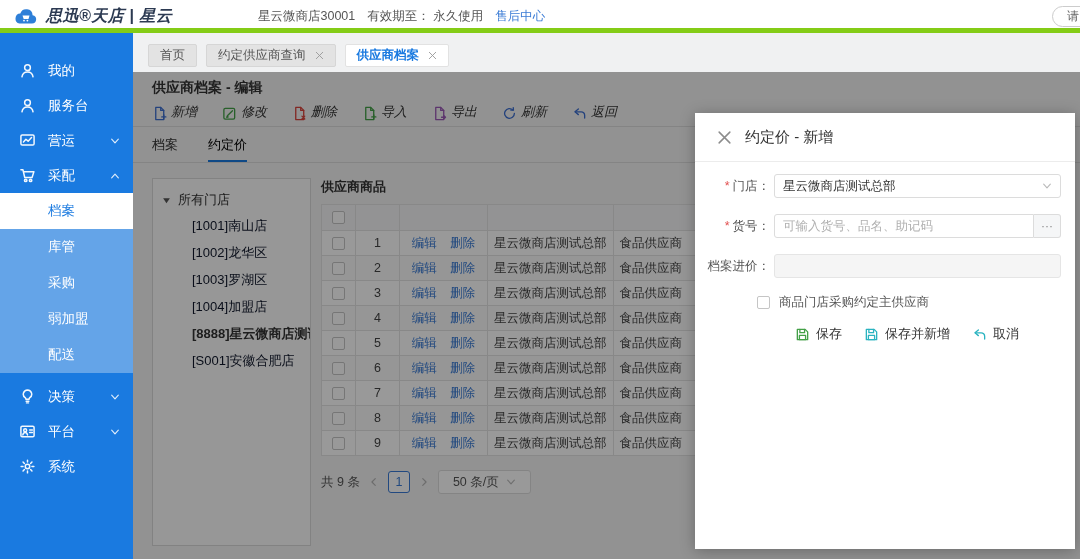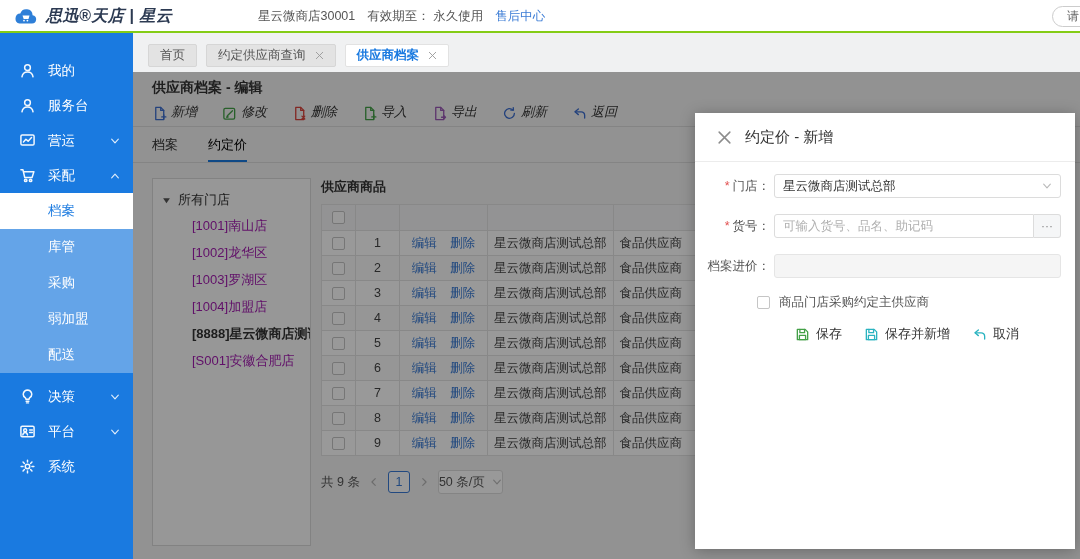--- a/index.html
+++ b/index.html
@@ -1,21 +1,21 @@
 <!DOCTYPE html>
 <html><head>
 <meta charset="utf-8">
 <style>
   * { margin:0; padding:0; box-sizing:border-box; }
   html,body { width:1080px; height:559px; overflow:hidden; }
   body { position:relative; font-family:"Liberation Sans","DejaVu Sans",sans-serif; background:#fff; color:#333; }
   svg { display:block; width:100%; height:100%; }
 
   
-  .topbar { position:absolute; left:0; top:0; right:0; height:33px; background:#fff; border-bottom:2px solid #84cc16; z-index:20; }
+  .topbar { position:absolute; left:0; top:0; right:0; height:33px; background:#fff; border-bottom:5px solid #84cc16; z-index:20; }
   .brand { position:absolute; left:13px; top:0; height:33px; display:flex; align-items:center; gap:7px; }
   .brand .logo { width:26px; height:17px; }
   .brand-text { font-size:16px; font-weight:bold; font-style:italic; color:#2c3a52; letter-spacing:.5px; white-space:nowrap; }
   .store-info { position:absolute; left:258px; top:0; height:33px; display:flex; align-items:center; gap:12px; font-size:12.5px; color:#555; white-space:nowrap; }
   .support-link { color:#3a7bd5; cursor:pointer; }
   .pill { position:absolute; right:-14px; top:6px; height:21px; line-height:19px; border:1px solid #ccc; border-radius:11px; background:#fff; padding:0 14px; font-size:12px; color:#666; }
 
   
   .sidebar { position:absolute; left:0; top:33px; width:133px; bottom:0; background:#1a7ae0; z-index:20; overflow:hidden; }
   .side-top { padding-top:20px; }
@@ -42,37 +42,37 @@
   .tool-btn .icon { width:15px; height:15px; }
   .subtabs { display:flex; gap:30px; height:36px; padding-left:19px; border-bottom:1px solid #dcdcdc; }
   .subtab { position:relative; font-size:13px; color:#333; line-height:36px; cursor:pointer; }
   .subtab.active { color:#000000; }
   .subtab.active::after { content:""; position:absolute; left:0; right:0; bottom:0; height:2px; background:#1a7ae0; }
 
   .body-area { display:flex; margin:15px 0 0 19px; }
   .tree-panel { width:159px; height:368px; border:1px solid #d9d9d9; background:#fcfcfc; padding:9px 0 0 9px; overflow:hidden; white-space:nowrap; flex-shrink:0; }
   .tree-root { display:flex; align-items:center; gap:7px; height:24px; font-size:13px; color:#333; cursor:pointer; }
   .tree-root .caret { width:9px; height:9px; color:#555; flex-shrink:0; }
-  .tree-item { padding-left:30px; height:27px; line-height:27px; font-size:13px; color:#a21caf; cursor:pointer; }
+  .tree-item { padding-left:30px; height:27px; line-height:27px; font-size:13px; color:#0f172a; cursor:pointer; }
   .tree-item.bold { font-weight:bold; color:#333; }
 
   .table-section { margin-left:10px; width:560px; }
   .table-title { height:20px; margin-bottom:6px; font-size:13px; font-weight:bold; color:#333; }
   table { border-collapse:collapse; background:#fff; font-size:12.5px; color:#444; table-layout:fixed; }
   th,td { border:1px solid #e3e3e3; height:25px; padding:0 6px; white-space:nowrap; overflow:hidden; }
   th { background:#f5f6f7; font-weight:bold; color:#333; text-align:center; height:26px; }
   td.center { text-align:center; }
   tbody tr:nth-child(even) td { background:#fafafa; }
   .chk { width:13px; height:13px; border:1px solid #c5c5c5; border-radius:2px; background:#fff; margin:0 auto; cursor:pointer; }
   .link { color:#3a7bd5; cursor:pointer; margin:0 5px; }
 
   .pagination { display:flex; align-items:center; gap:9px; margin-top:14px; font-size:12.5px; color:#555; }
   .pg-arrow { width:10px; height:10px; color:#b5b5b5; cursor:pointer; }
   .page-num { width:22px; height:22px; line-height:20px; text-align:center; border:1px solid #3a7bd5; border-radius:3px; color:#3a7bd5; background:#fff; cursor:pointer; }
-  .page-size { display:flex; align-items:center; gap:7px; height:24px; padding:0 0; border:1px solid #ddd; border-radius:3px; background:#fff; cursor:pointer; }
+  .page-size { display:flex; align-items:center; gap:7px; height:24px; padding:0 14px; border:1px solid #ddd; border-radius:3px; background:#fff; cursor:pointer; }
   .page-size .chev { width:10px; height:10px; color:#bbb; }
 
   
   .overlay { position:absolute; left:133px; top:72px; right:0; bottom:0; background:rgba(0,0,0,.40); z-index:40; }
   .modal { position:absolute; left:695px; top:113px; width:380px; height:436px; background:#fff; z-index:60; box-shadow:0 2px 14px rgba(0,0,0,.28); }
   .modal-header { height:49px; border-bottom:1px solid #ececec; display:flex; align-items:center; }
   .modal-close { width:15px; height:15px; margin-left:22px; color:#8c8c8c; cursor:pointer; flex-shrink:0; }
   .modal-title { margin-left:13px; font-size:15px; color:#333; white-space:nowrap; }
   .modal-body { padding-top:12px; }
   .frow { display:flex; align-items:center; margin-bottom:16px; }

